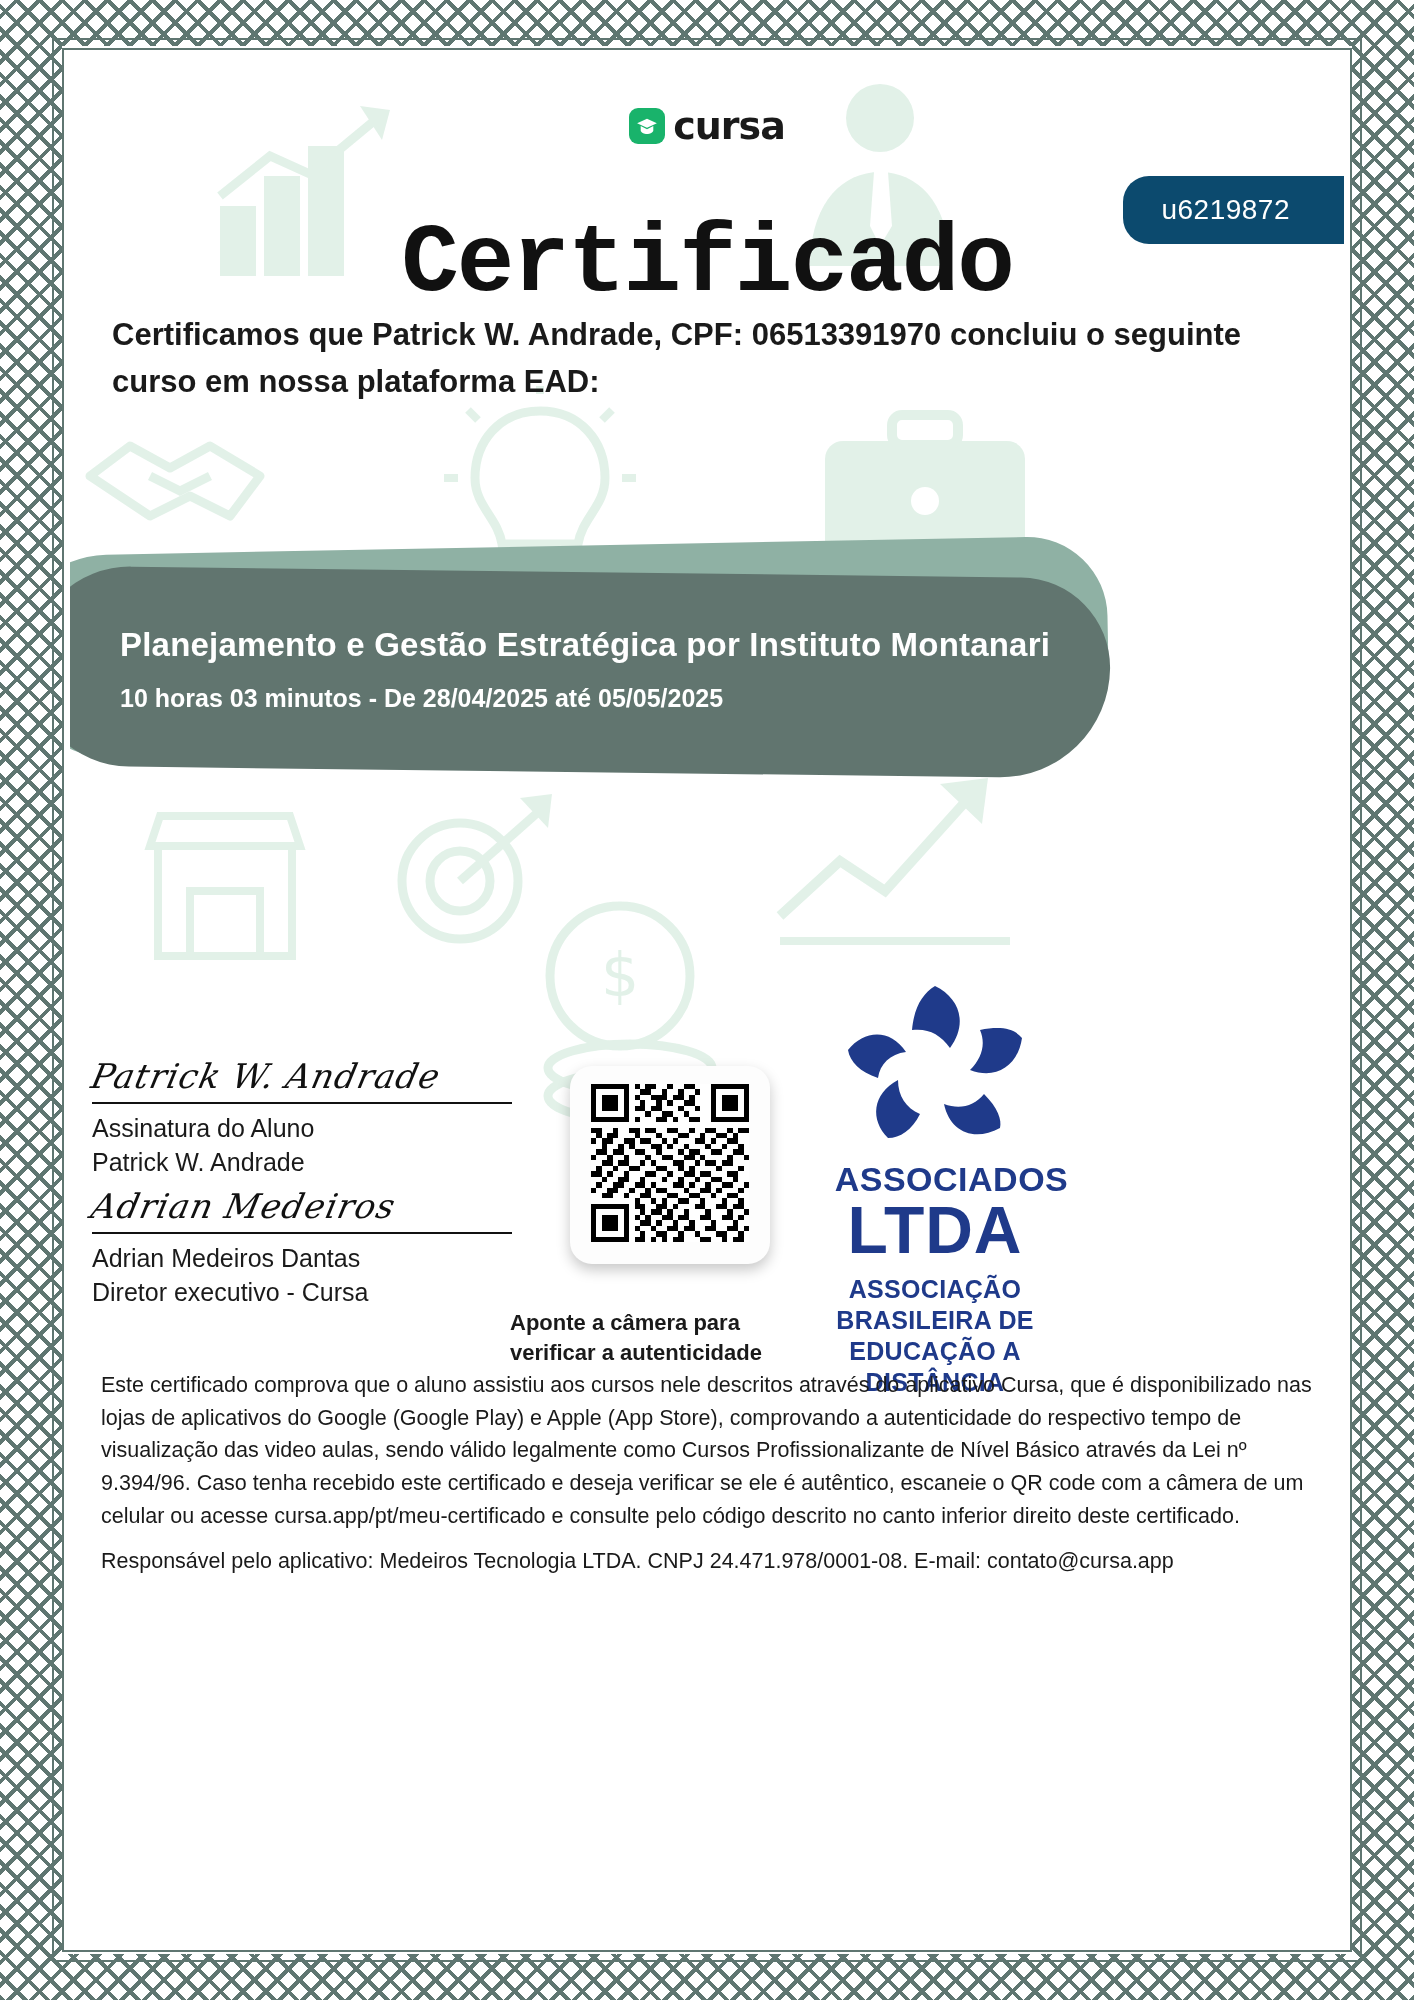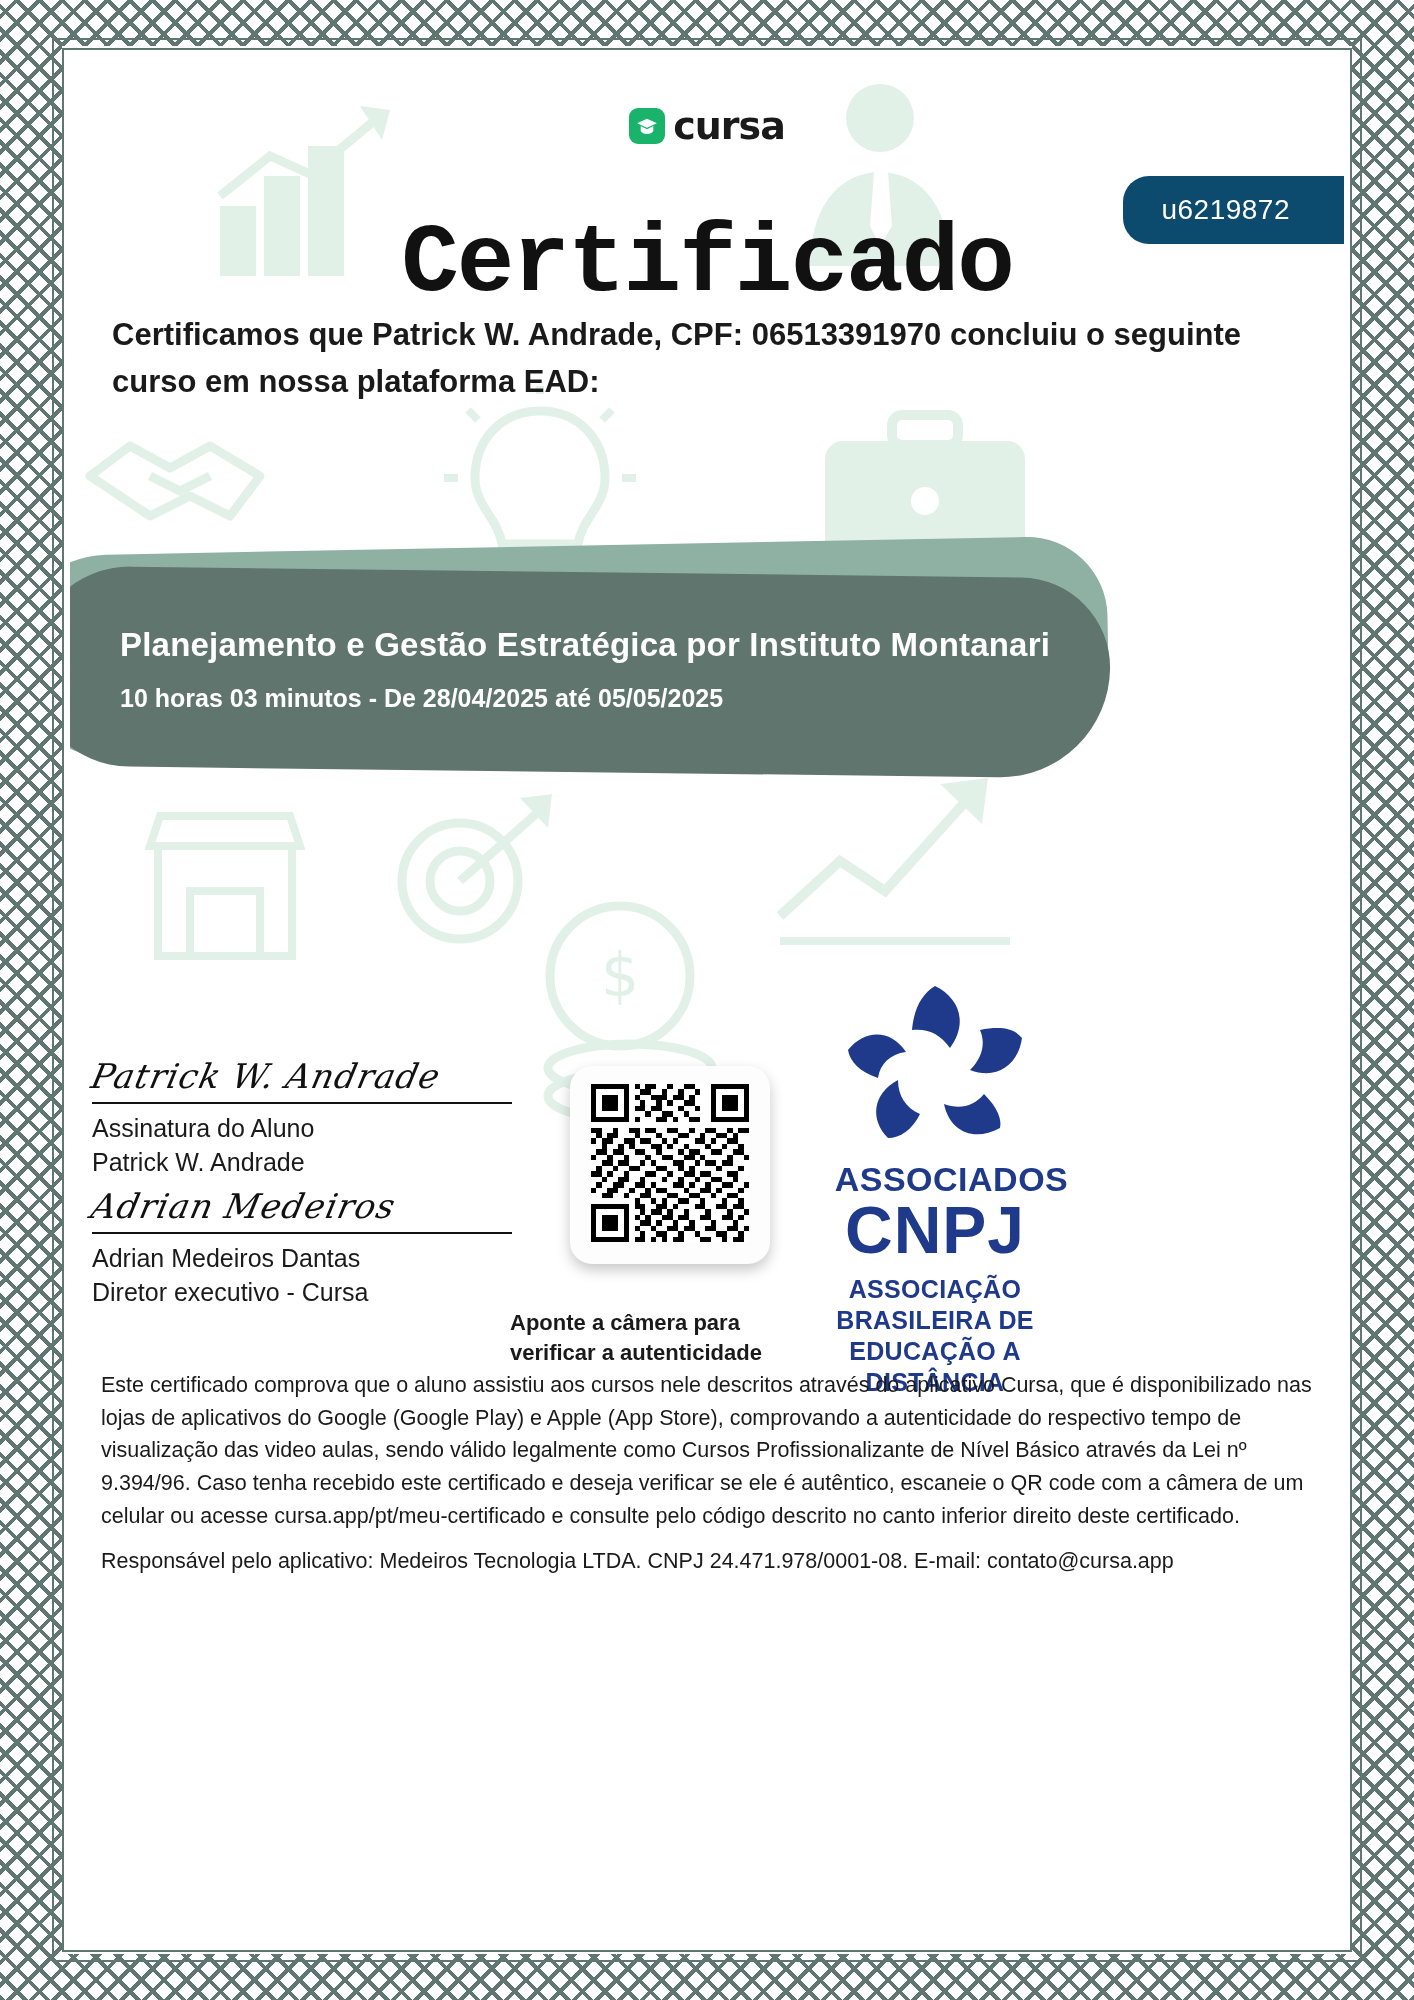--- a/index.html
+++ b/index.html
@@ -611,21 +611,21 @@
           <g fill="#1f3a8a">
             <path d="M95 10 C120 22 128 48 110 72 C100 58 88 52 72 54 C74 32 82 18 95 10 Z"></path>
             <path d="M182 62 C178 90 156 104 130 94 C142 82 146 68 140 54 C160 50 174 52 182 62 Z"></path>
             <path d="M160 152 C134 166 110 156 104 128 C120 134 134 130 144 118 C158 132 162 144 160 152 Z"></path>
             <path d="M48 162 C30 144 32 118 58 104 C58 120 66 132 80 138 C72 154 60 162 48 162 Z"></path>
             <path d="M8 74 C24 54 50 52 66 76 C50 78 40 88 38 102 C20 96 10 86 8 74 Z"></path>
           </g>
         </svg>
       </span>
       <div class="abed-assoc">ASSOCIADOS</div>
-      <div class="abed-big">CNPJ</div>
+      <div class="abed-big">LTDA</div>
       <div class="abed-sub">
         <div>ASSOCIAÇÃO</div>
         <div>BRASILEIRA DE</div>
         <div>EDUCAÇÃO A</div>
         <div>DISTÂNCIA</div>
       </div>
     </div>
 
     <div class="footer">
       <p>Este certificado comprova que o aluno assistiu aos cursos nele descritos através do aplicativo Cursa, que é disponibilizado nas lojas de aplicativos do Google (Google Play) e Apple (App Store), comprovando a autenticidade do respectivo tempo de visualização das video aulas, sendo válido legalmente como Cursos Profissionalizante de Nível Básico através da Lei nº 9.394/96. Caso tenha recebido este certificado e deseja verificar se ele é autêntico, escaneie o QR code com a câmera de um celular ou acesse cursa.app/pt/meu-certificado e consulte pelo código descrito no canto inferior direito deste certificado.</p>

